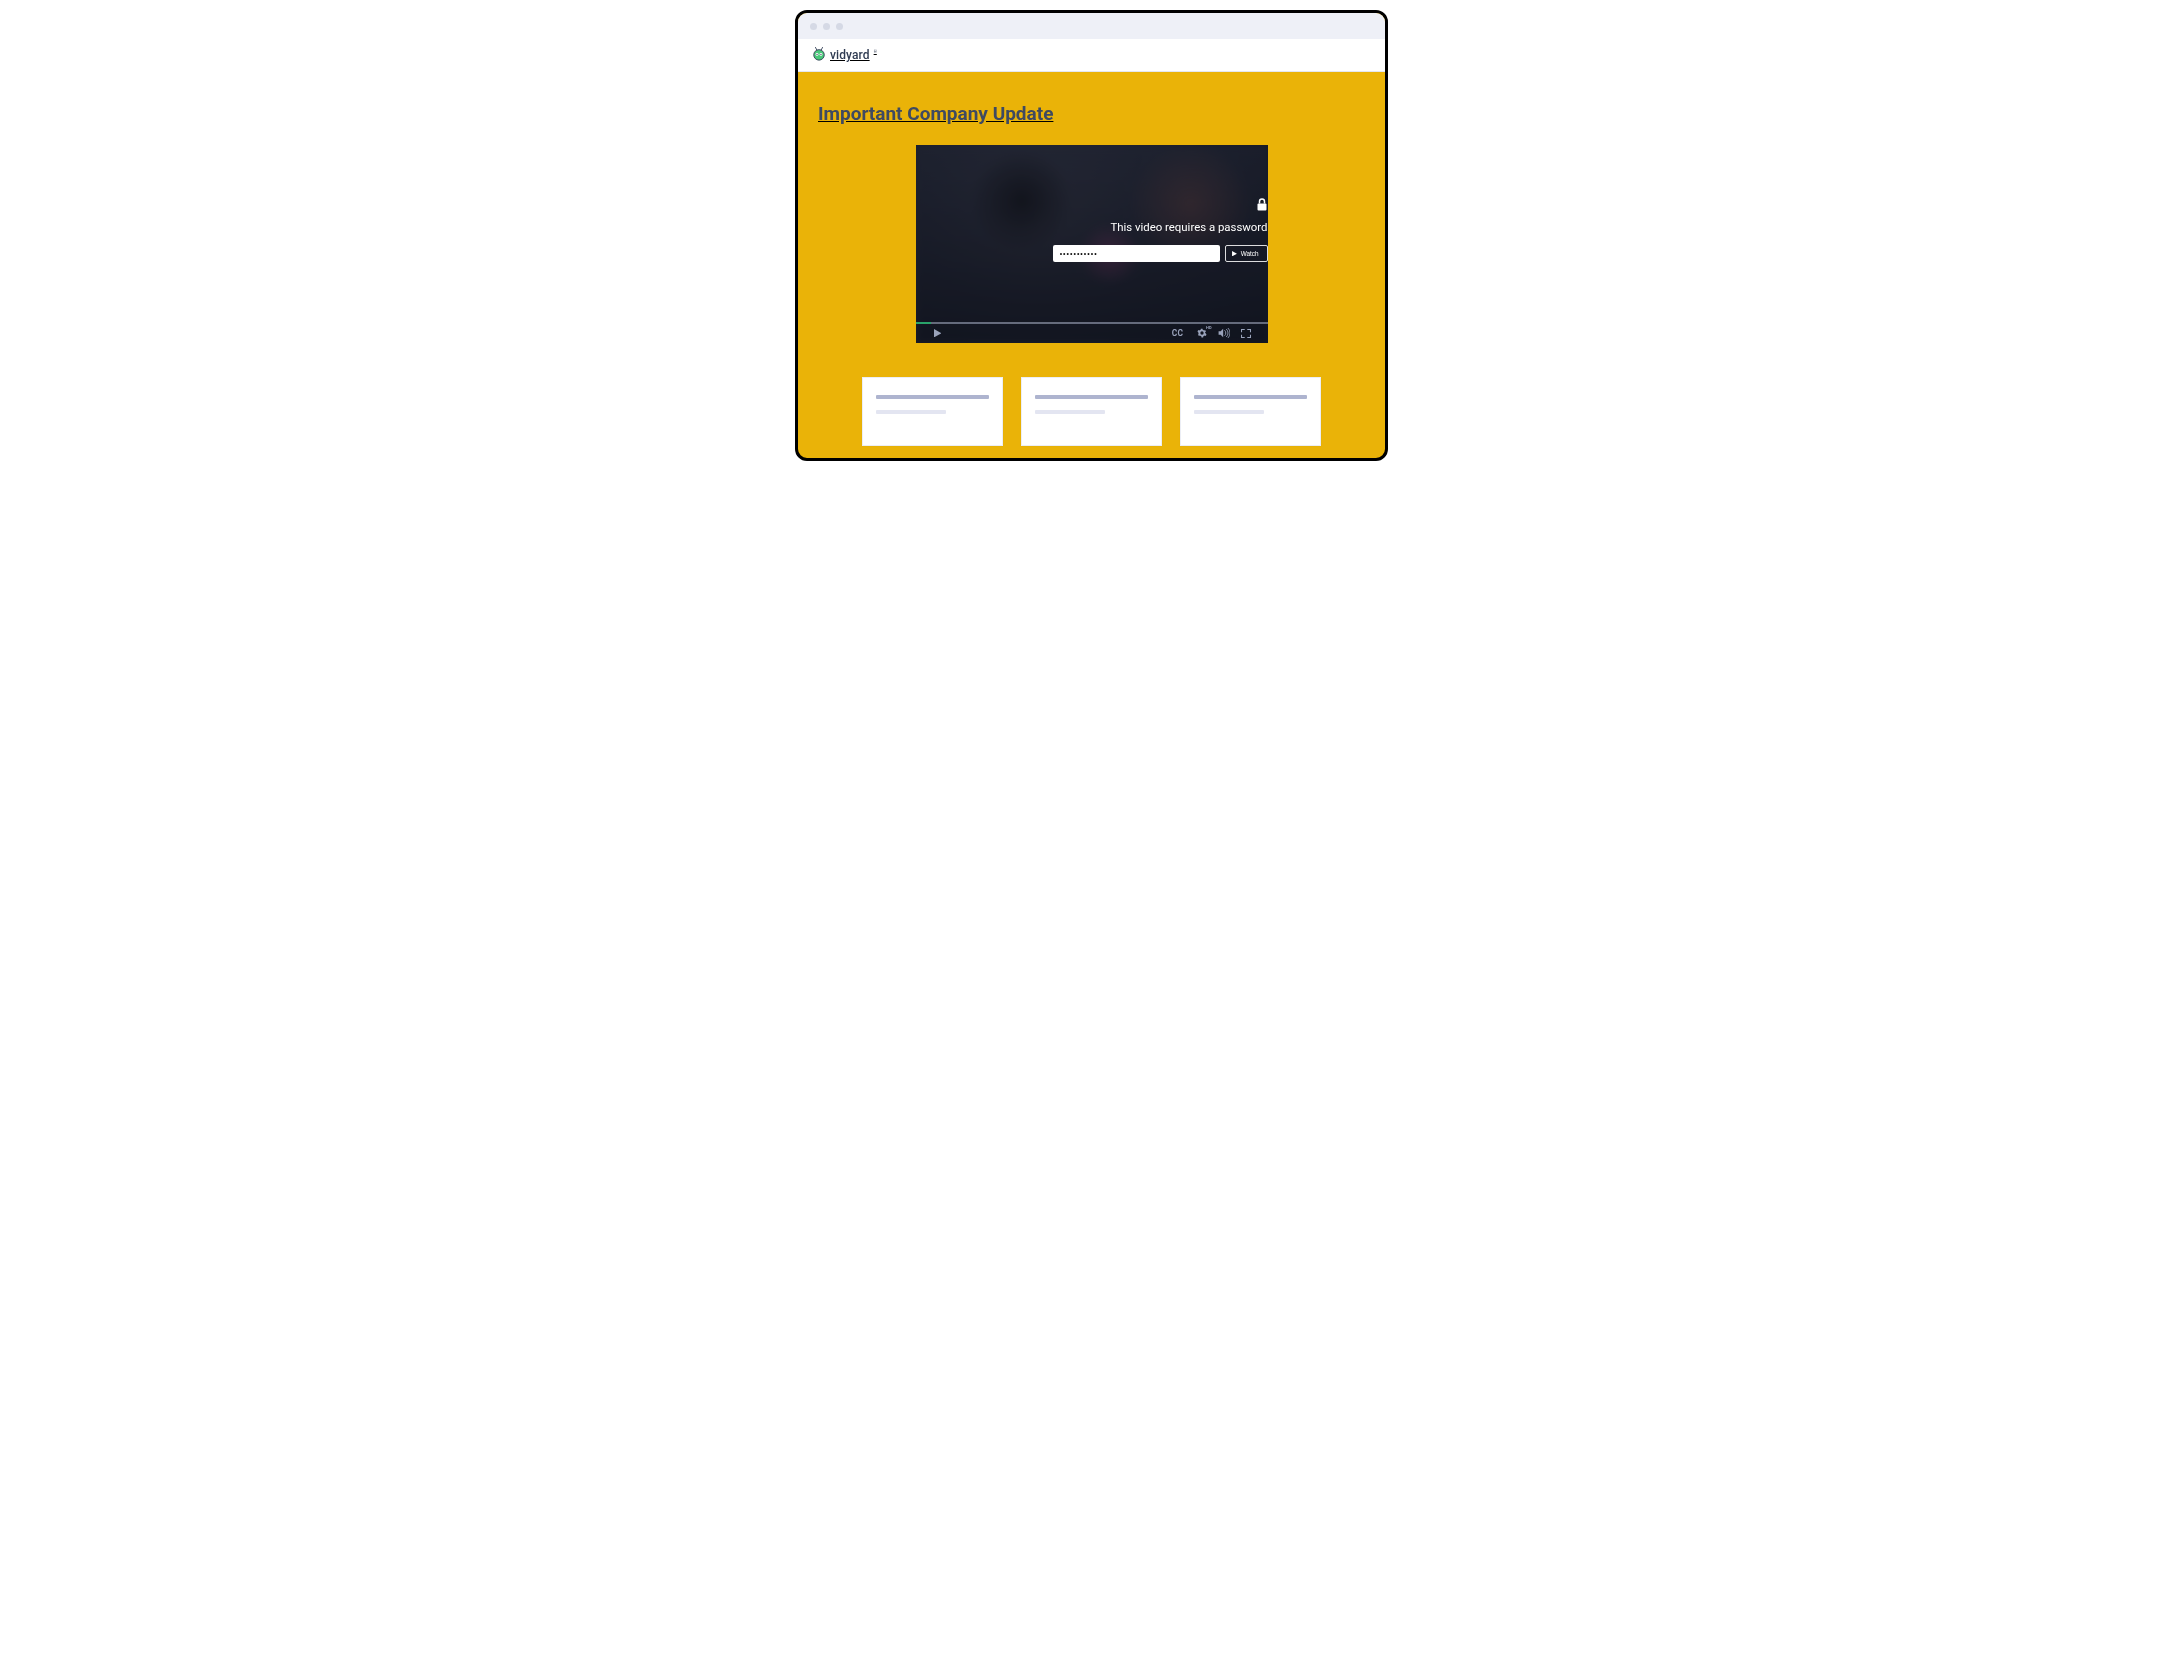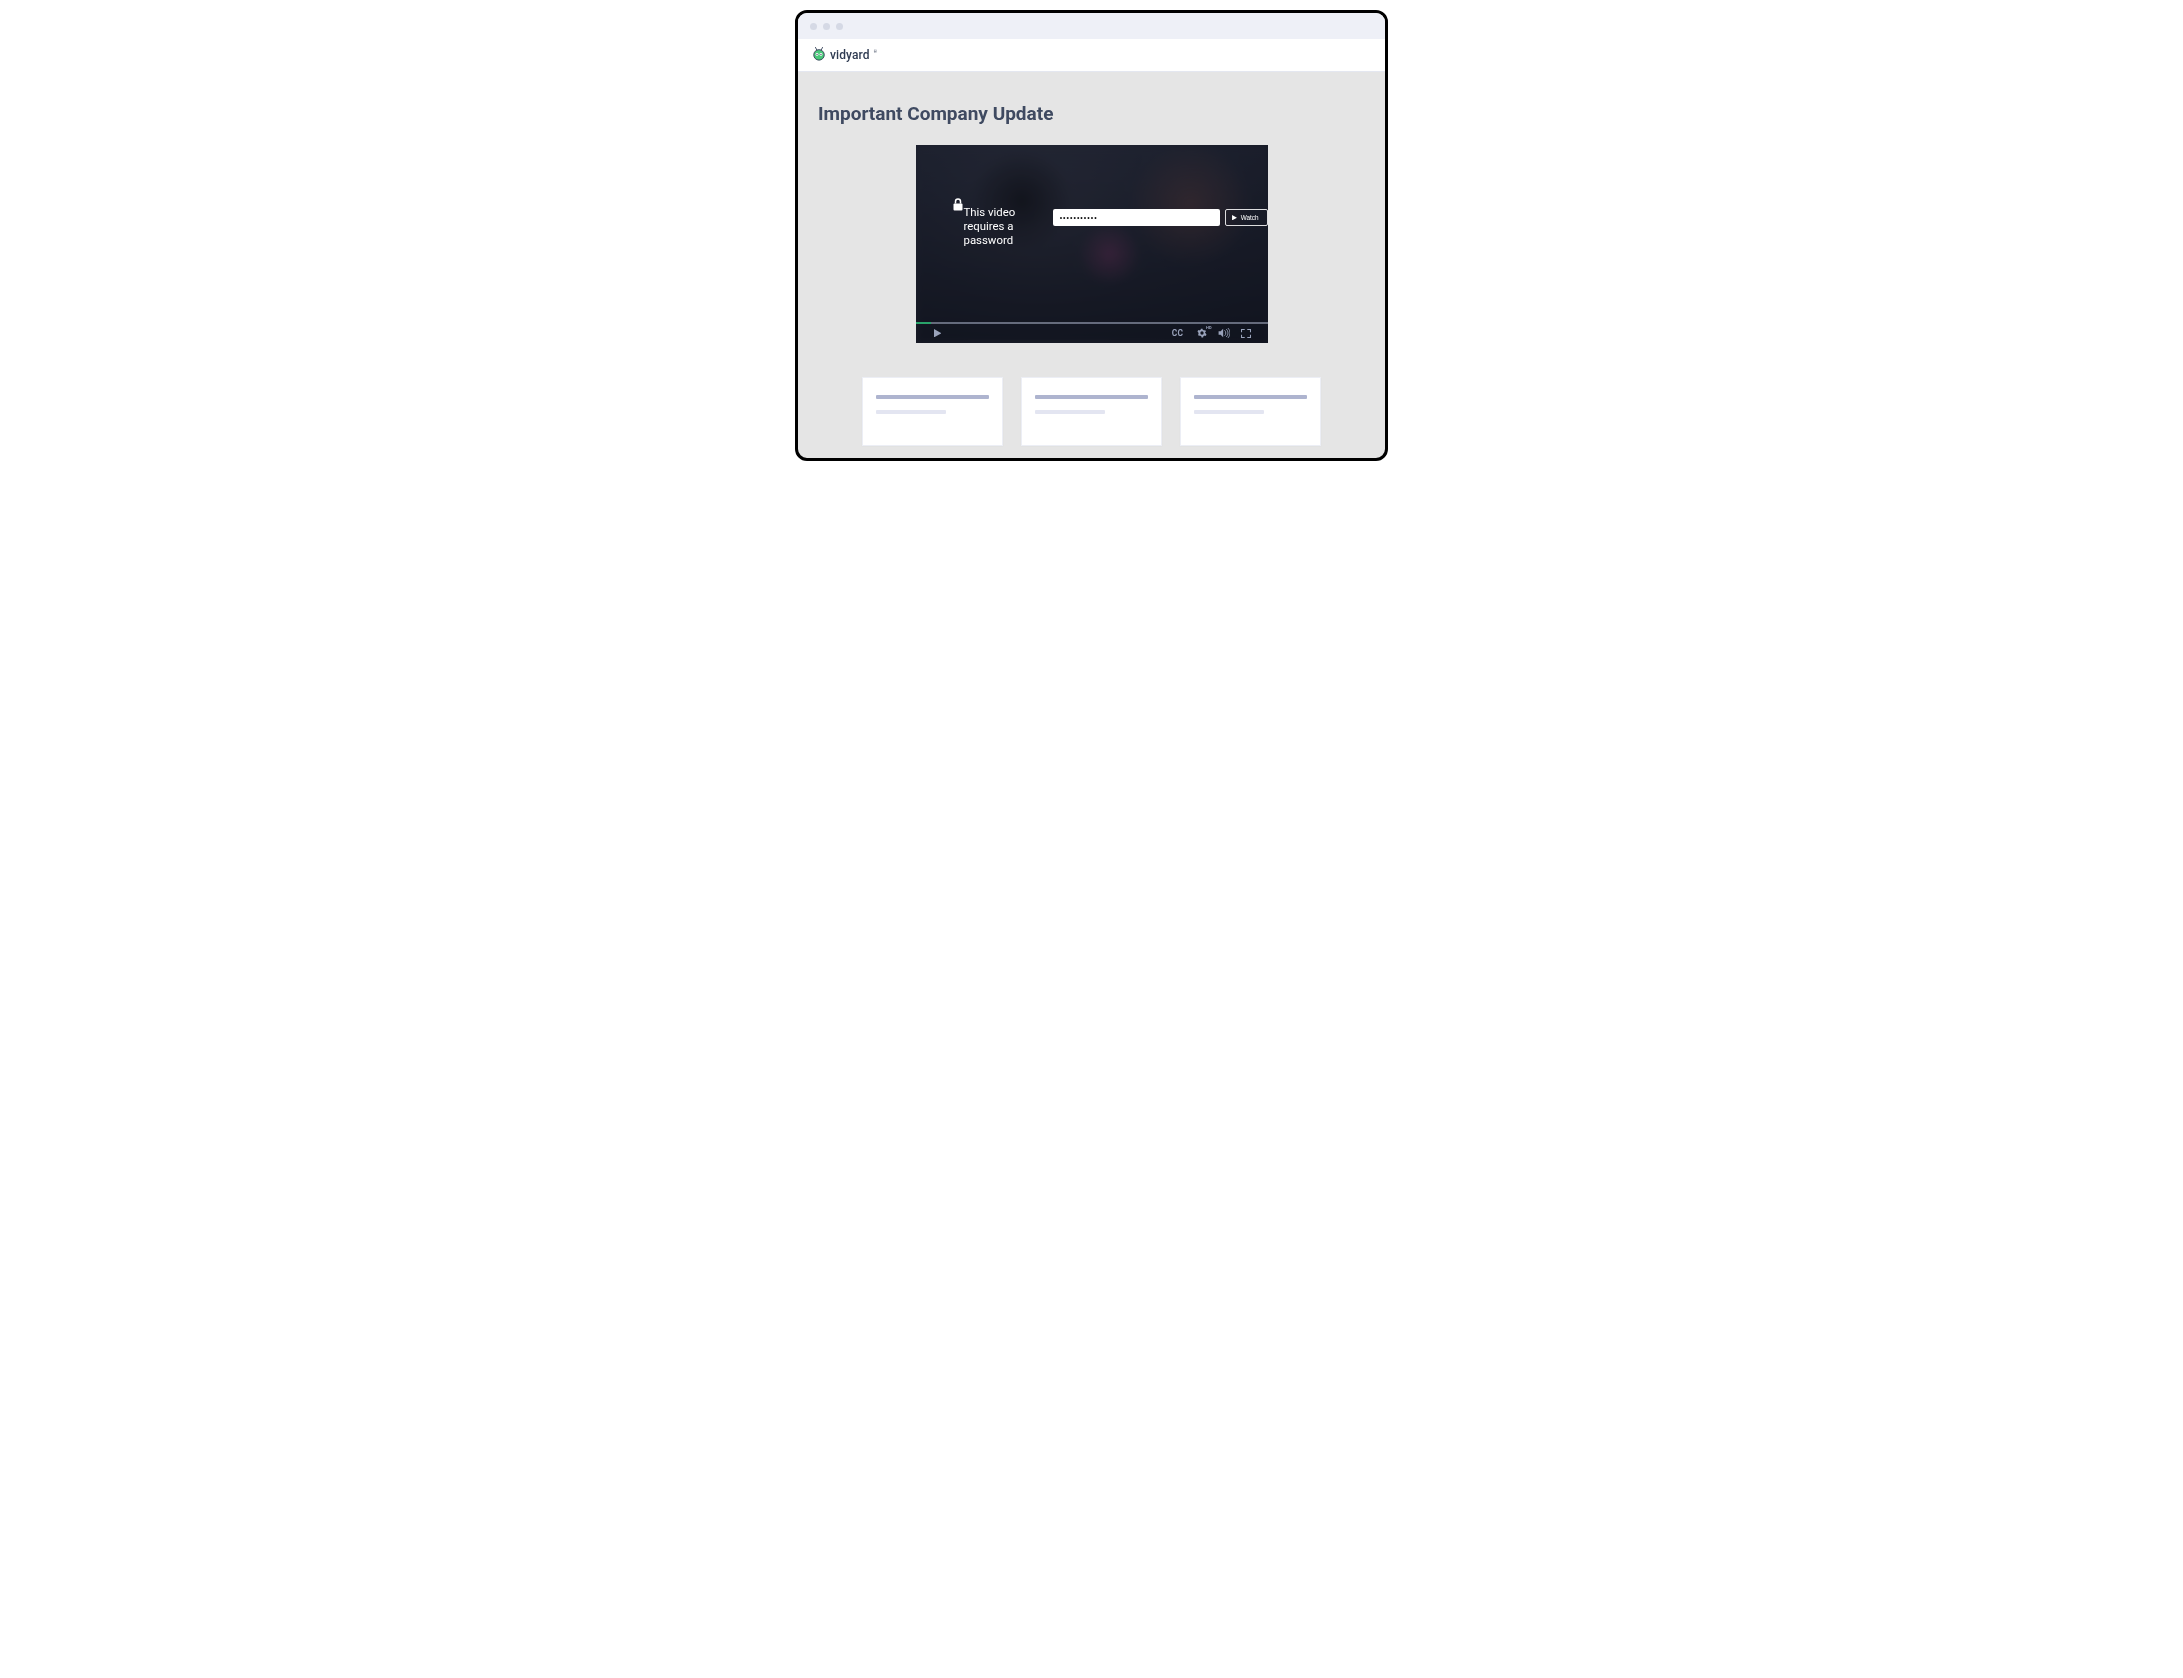--- a/index.html
+++ b/index.html
@@ -7,21 +7,22 @@
     font-family: -apple-system, BlinkMacSystemFont, "Segoe UI", Roboto, Helvetica, Arial, sans-serif;
     background: #fff;
     padding: 10px;
   }
   .window {
     width: 593px;
     margin: 0 auto;
     border: 3px solid #000;
     border-radius: 12px;
     overflow: hidden;
-    background: #e5e5e5;
+    background: #eab308;
+    text-decoration: underline;
   }
   .titlebar {
     height: 26px;
     background: #eef0f7;
     display: flex;
     align-items: center;
     padding-left: 12px;
     gap: 6px;
   }
   .tl-dot {
@@ -76,22 +77,22 @@
   }
   .video-dim {
     position: absolute; inset: 0;
     background: rgba(15,18,30,0.55);
   }
   .lock-overlay {
     position: absolute;
     left: 0; right: 0;
     top: 53px;
     display: flex;
-    flex-direction: row;
-    align-items: flex-start;
+    flex-direction: column;
+    align-items: flex-end;
     color: #fff;
     margin-left: 36px;
   }
   .lock-text {
     margin-top: 7px;
     font-size: 11.4px;
     font-weight: 400;
     color: #fff;
   }
   .lock-form {

